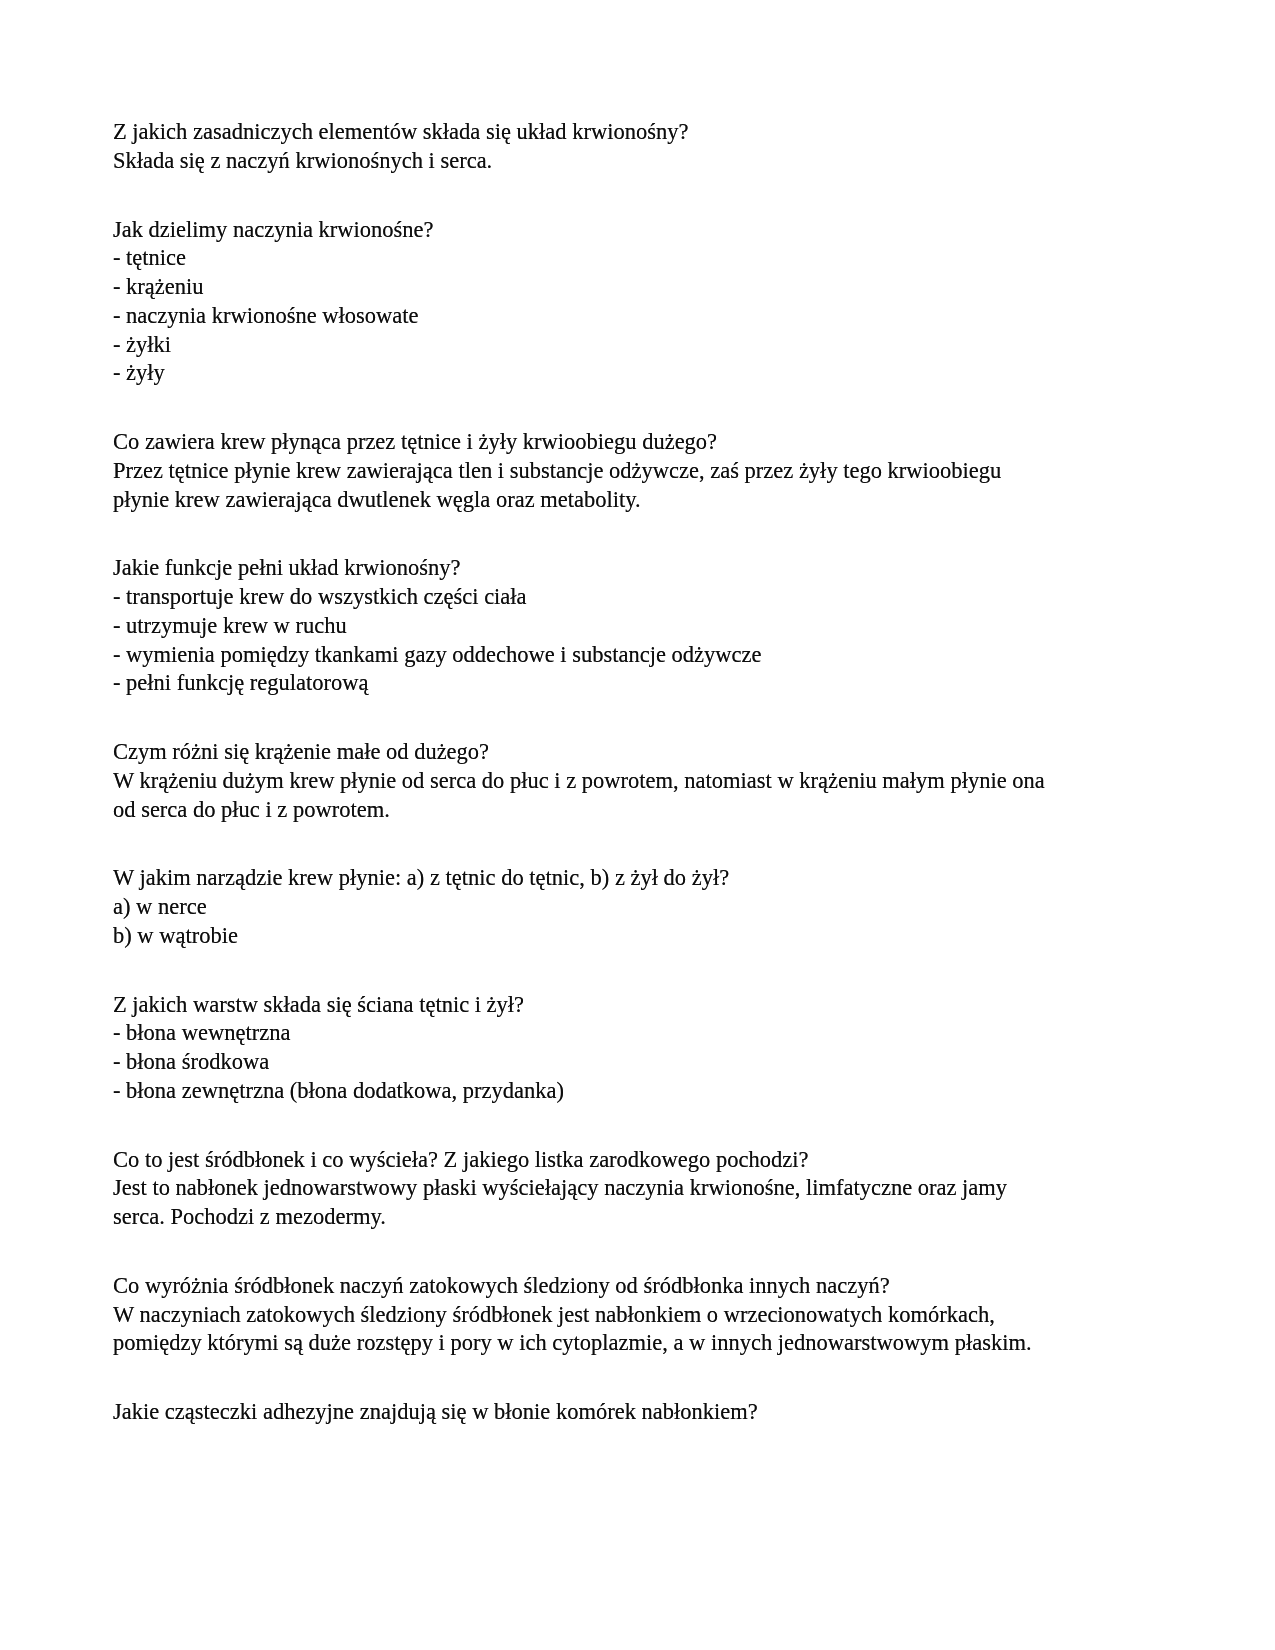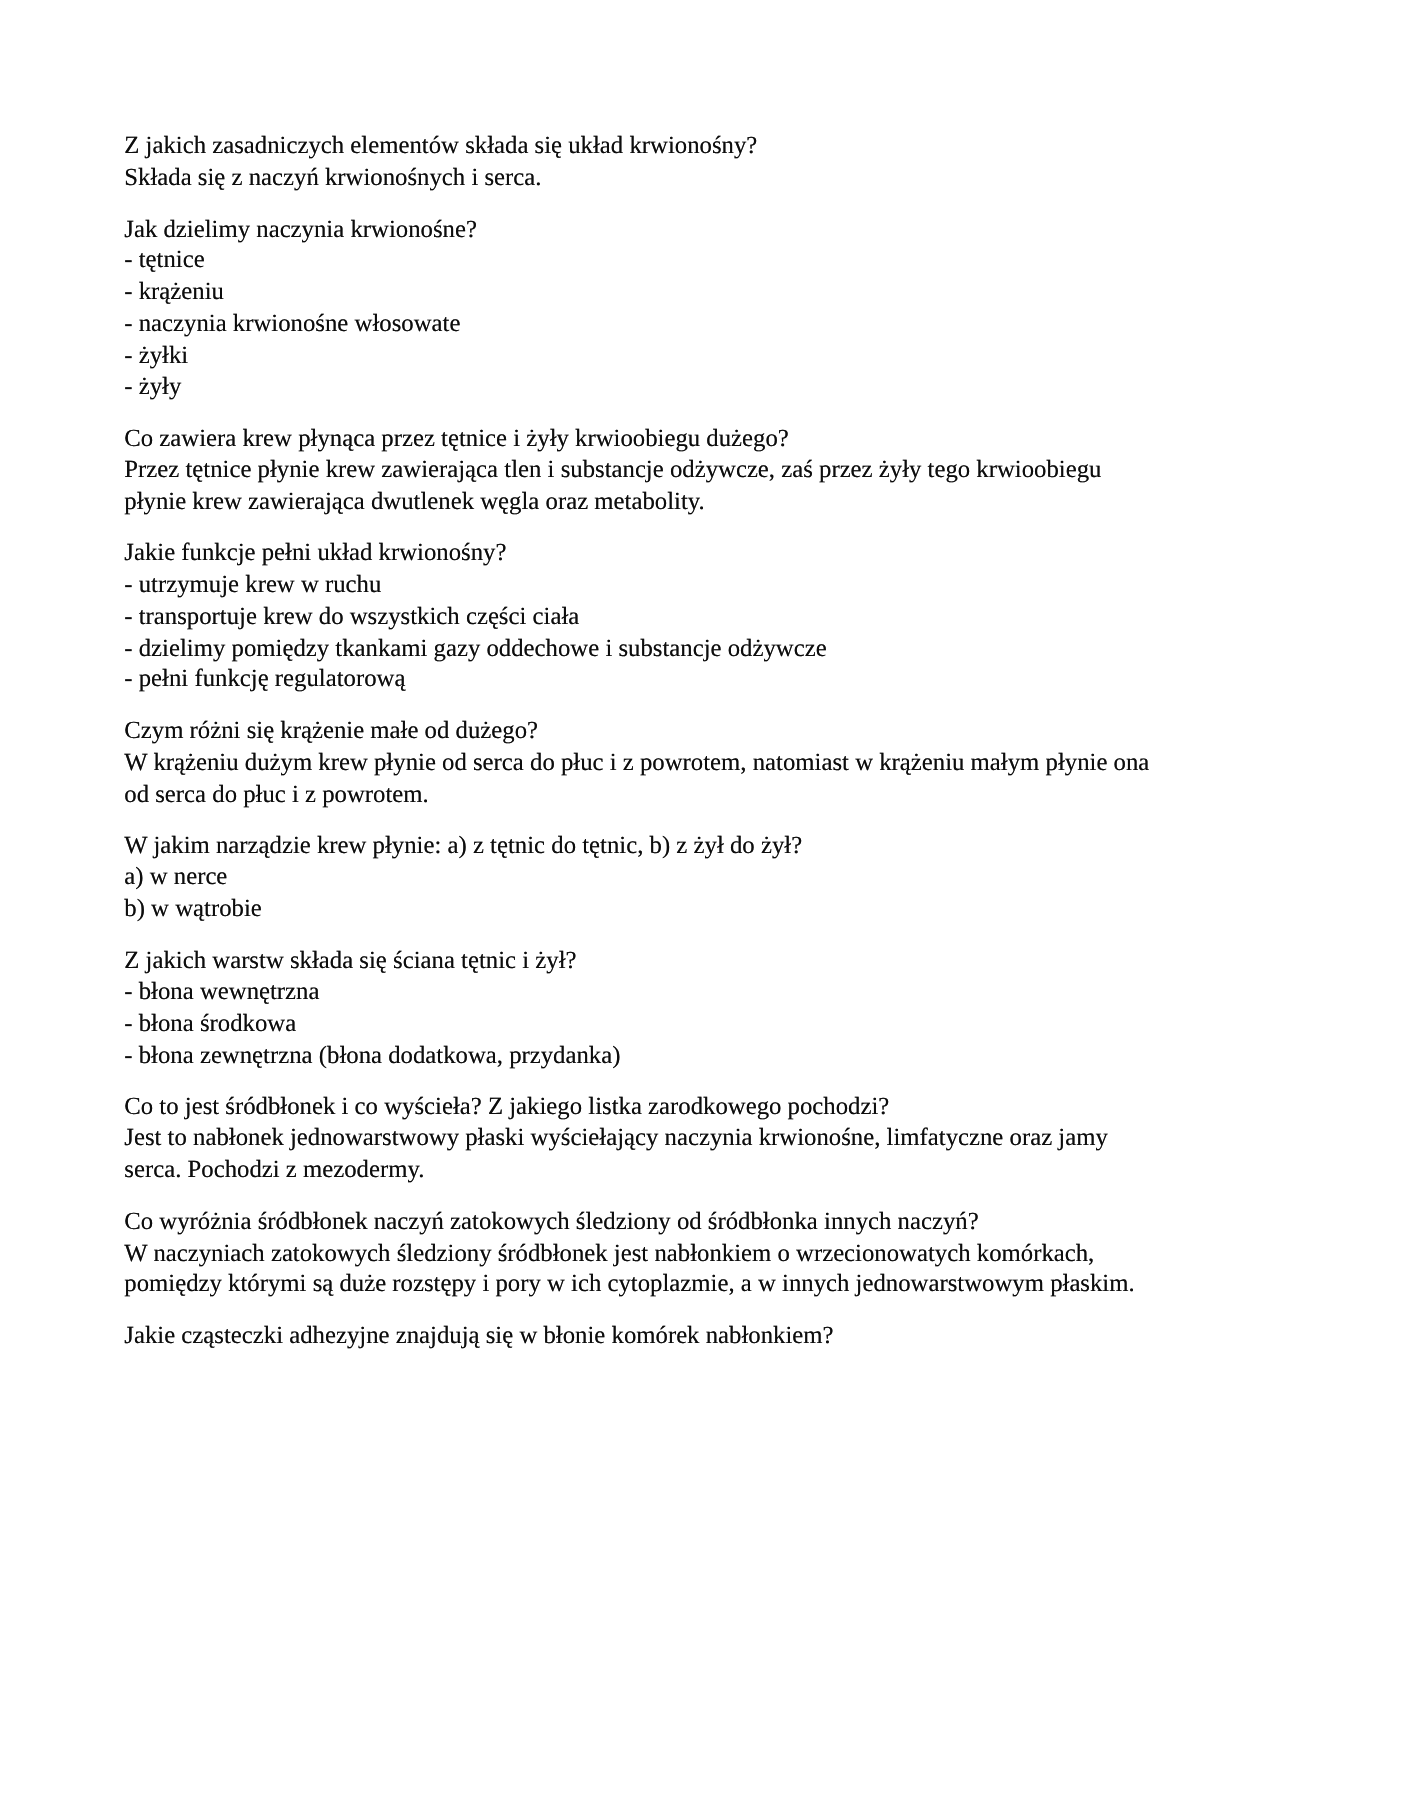--- a/index.html
+++ b/index.html
@@ -20,21 +20,21 @@
     top: 118px;
     width: 1055px;
     font-family: "Liberation Serif", "DejaVu Serif", serif;
     font-size: 22.5px;
     line-height: 28.75px;
     color: #0d0d0d;
     
     text-shadow: 0 0 0.5px rgba(10,10,10,0.65);
   }
   .qa-block + .qa-block {
-    margin-top: 18px; 
+    margin-top: 40px; 
   }
   .text-line {
     white-space: pre;
     height: 28.75px;
   }
 </style>
 </head>
 <body style="background: rgb(255, 255, 255);">
 
 <div class="page">
@@ -51,23 +51,23 @@
         <div class="text-line">- żyłki</div>
         <div class="text-line">- żyły</div>
       </div>
       <div class="qa-block">
         <div class="text-line">Co zawiera krew płynąca przez tętnice i żyły krwioobiegu dużego?</div>
         <div class="text-line">Przez tętnice płynie krew zawierająca tlen i substancje odżywcze, zaś przez żyły tego krwioobiegu</div>
         <div class="text-line">płynie krew zawierająca dwutlenek węgla oraz metabolity.</div>
       </div>
       <div class="qa-block">
         <div class="text-line">Jakie funkcje pełni układ krwionośny?</div>
+        <div class="text-line">- transportuje krew do wszystkich części ciała</div>
         <div class="text-line">- utrzymuje krew w ruchu</div>
-        <div class="text-line">- transportuje krew do wszystkich części ciała</div>
-        <div class="text-line">- dzielimy pomiędzy tkankami gazy oddechowe i substancje odżywcze</div>
+        <div class="text-line">- wymienia pomiędzy tkankami gazy oddechowe i substancje odżywcze</div>
         <div class="text-line">- pełni funkcję regulatorową</div>
       </div>
       <div class="qa-block">
         <div class="text-line">Czym różni się krążenie małe od dużego?</div>
         <div class="text-line">W krążeniu dużym krew płynie od serca do płuc i z powrotem, natomiast w krążeniu małym płynie ona</div>
         <div class="text-line">od serca do płuc i z powrotem.</div>
       </div>
       <div class="qa-block">
         <div class="text-line">W jakim narządzie krew płynie: a) z tętnic do tętnic, b) z żył do żył?</div>
         <div class="text-line">a) w nerce</div>

